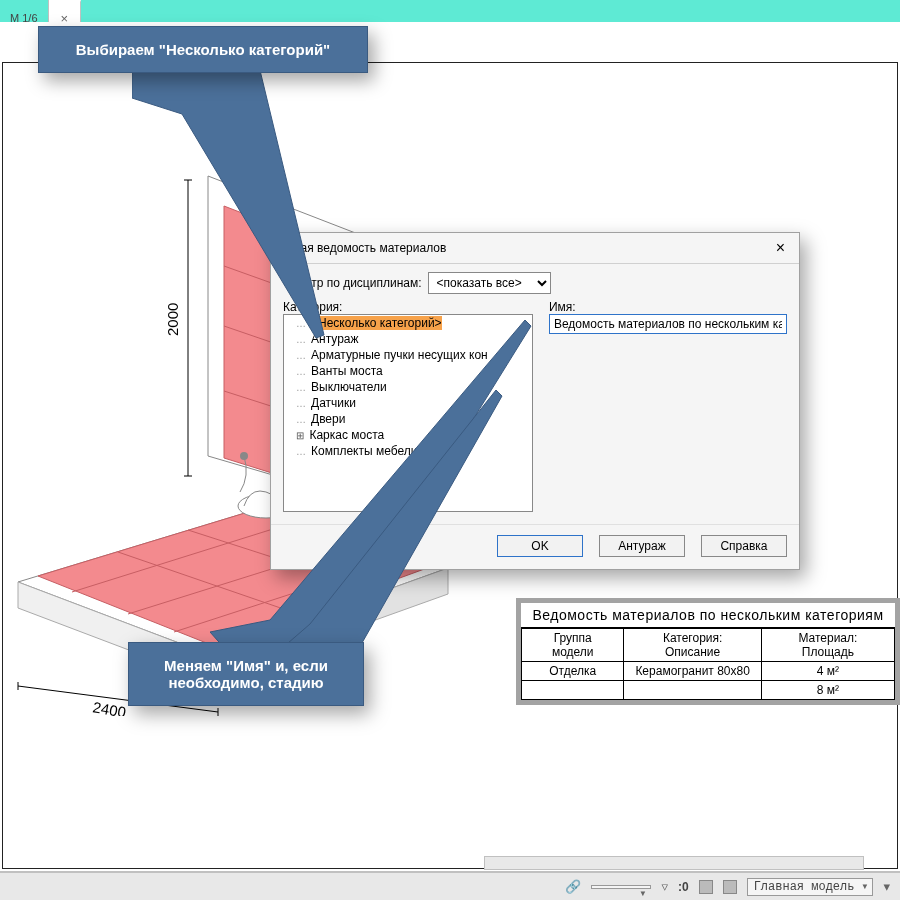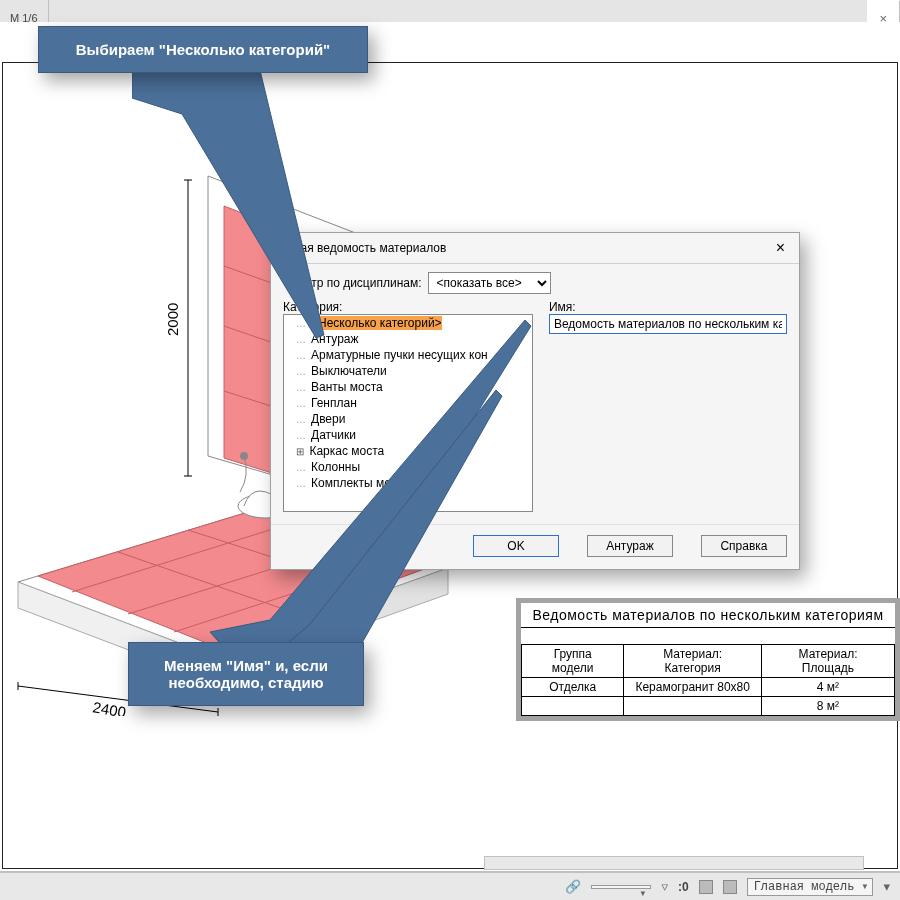--- a/index.html
+++ b/index.html
@@ -12,25 +12,24 @@
     position: relative;
     overflow: hidden;
     color: #000;
   }
 
   
   .tabbar {
     position: absolute;
     top: 0; left: 0; right: 0;
     height: 36px;
-    background: #e5e5e5;
+    background: #5eead4;
     border-bottom: 1px solid #c0c0c0;
     display: flex;
     align-items: center;
-    justify-content: space-between;
   }
   .tab {
     height: 100%;
     padding: 2px 10px;
     border-right: 1px solid #c0c0c0;
     display: flex;
     align-items: center;
     gap: 8px;
     font-size: 11px;
     color: #444;
@@ -115,21 +114,21 @@
     color: #999;
     margin-right: 2px;
     font-size: 10px;
   }
   .tree li.plus::before { content: "⊞"; color: #555; }
   .tree li.selected span { background: #f7a24a; color: #000; }
   .field-stack > div { margin-bottom: 24px; }
   .btnrow {
     display: flex;
     justify-content: flex-end;
-    gap: 28px;
+    gap: 16px;
     padding: 10px 12px 12px;
     border-top: 1px solid #e0e0e0;
   }
   .btn {
     min-width: 86px;
     padding: 3px 10px;
     font-size: 12px;
     background: #f2f2f2;
     border: 1px solid #888;
     cursor: pointer;
@@ -166,21 +165,21 @@
     font-family: Arial, sans-serif;
     background: #fff;
   }
   .schedule-title {
     text-align: center;
     padding: 4px 6px;
     border-bottom: 1px solid #000;
     font-size: 14px;
     letter-spacing: .5px;
   }
-  .schedule table { border-collapse: collapse; font-size: 12px; width: 100%; margin-top: 16px; }
+  .schedule table { border-collapse: collapse; font-size: 12px; width: 100%; }
   .schedule th, .schedule td {
     border: 1px solid #000;
     padding: 2px 10px;
     text-align: center;
   }
   .schedule th { font-weight: normal; }
 
   
   .hscroll {
     position: absolute;
@@ -334,39 +333,33 @@
                 <li class="selected">
                   <span>&lt;Несколько категорий&gt;</span>
                 </li>
                 <li>
                   <span>Антураж</span>
                 </li>
                 <li>
                   <span>Арматурные пучки несущих кон</span>
                 </li>
                 <li>
+                  <span>Ванты моста</span>
+                </li>
+                <li>
                   <span>Выключатели</span>
                 </li>
                 <li>
-                  <span>Ванты моста</span>
-                </li>
-                <li>
-                  <span>Генплан</span>
+                  <span>Датчики</span>
                 </li>
                 <li>
                   <span>Двери</span>
-                </li>
-                <li>
-                  <span>Датчики</span>
                 </li>
                 <li class="plus">
                   <span>Каркас моста</span>
-                </li>
-                <li>
-                  <span>Колонны</span>
                 </li>
                 <li>
                   <span>Комплекты мебели</span>
                 </li>
               </ul>
           </div>
         </div>
         <div class="col field-stack" style="flex:1">
           <div>
             <div class="label">Имя:</div>
@@ -381,21 +374,21 @@
       <div class="btn">Справка</div>
     </div>
   </div>
 
   <div class="schedule">
     <div class="schedule-title">Ведомость материалов по нескольким категориям</div>
     <table>
       <thead>
           <tr id="sched-head">
             <th>Группа модели</th>
-            <th>Материал: Категория</th>
+            <th>Категория: Описание</th>
             <th>Материал: Площадь</th>
           </tr>
         </thead>
       <tbody id="sched-body">
           <tr>
             <td>Отделка</td>
             <td>Керамогранит 80x80</td>
             <td>4 м²</td>
           </tr>
           <tr>

